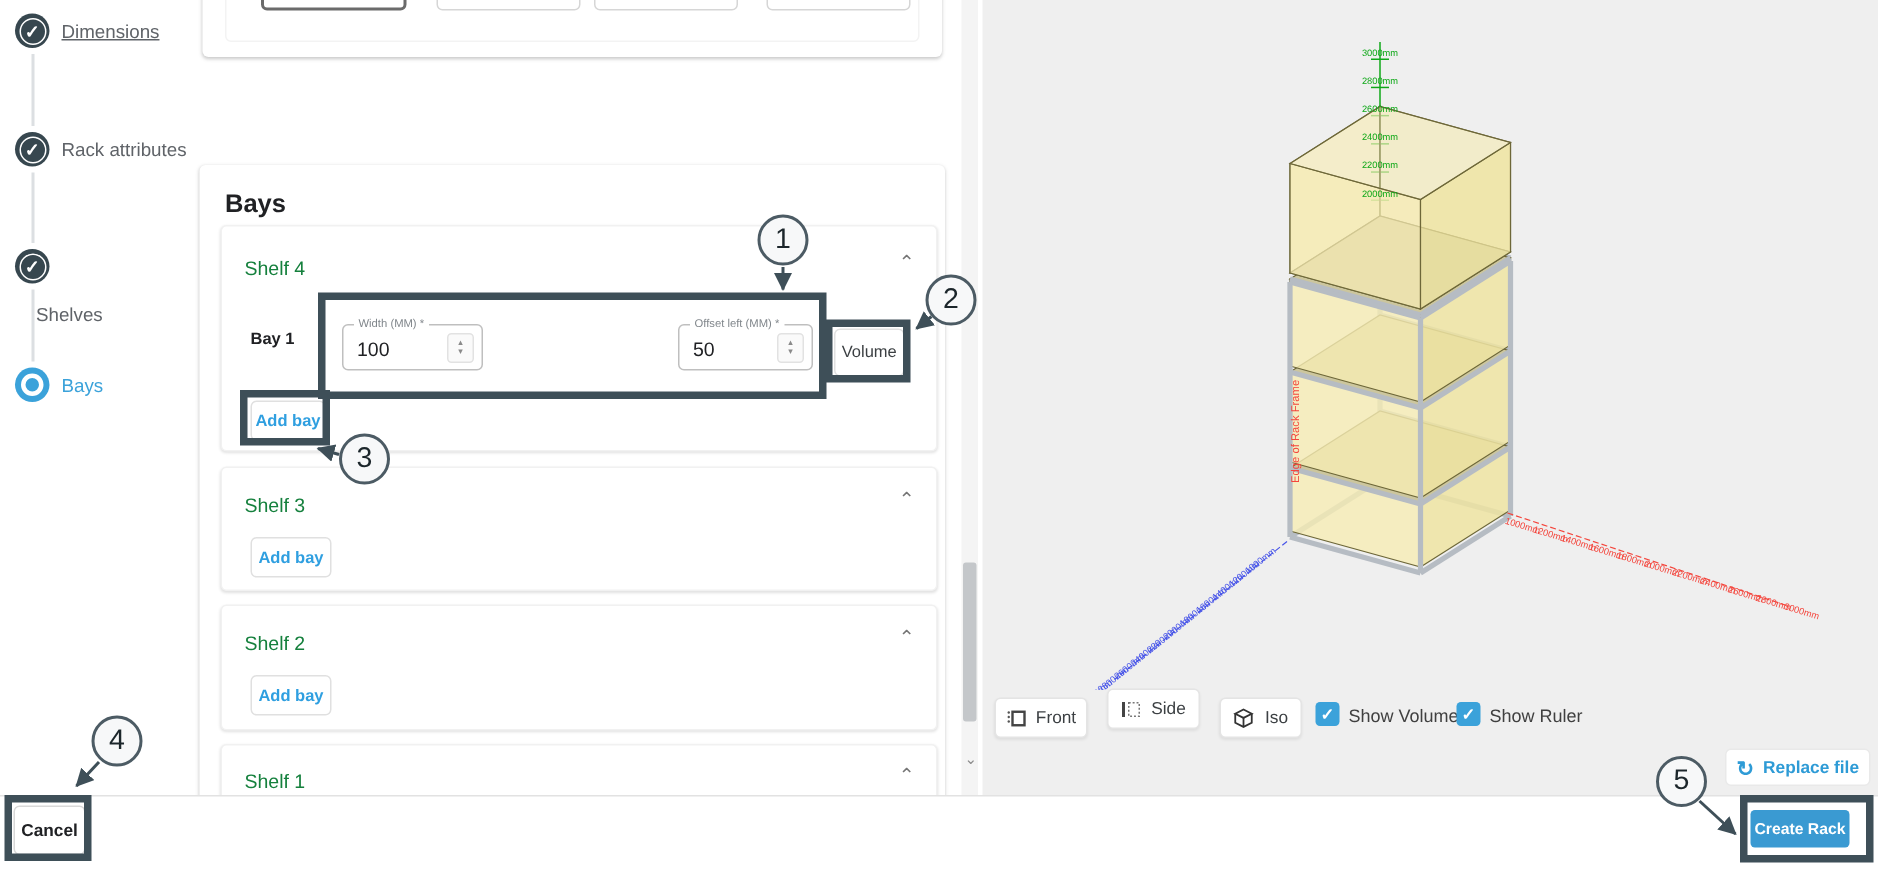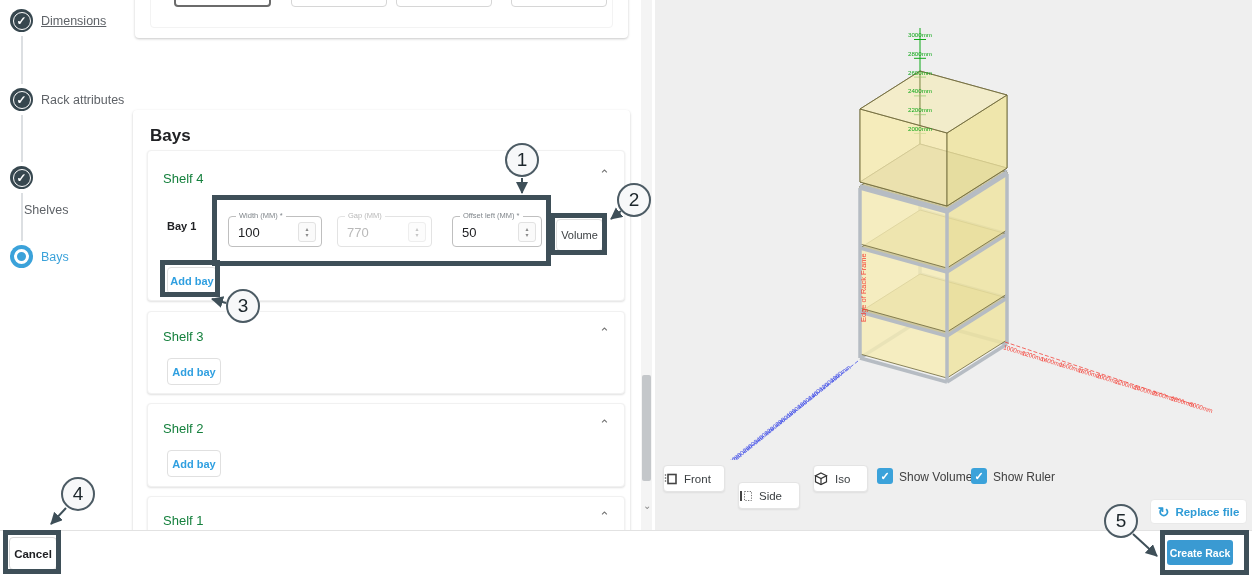--- a/index.html
+++ b/index.html
@@ -37,21 +37,21 @@
   .btn-outline { position:absolute; background:#fff; border:1px solid #e0e0e0; border-radius:4px; display:flex; align-items:center; justify-content:center; font-size:11px; color:#3c4043; cursor:pointer; }
   .btn-addbay { font-weight:bold; color:#2f9fe0; }
 
   
   .sb-track { position:absolute; left:641px; top:0; width:11px; height:530px; background:#f4f4f4; }
   .sb-thumb { position:absolute; left:642px; top:375px; width:9px; height:106px; background:#c4c7ca; border-radius:2px; }
   .sb-arrow { position:absolute; left:643px; top:500px; font-size:10px; color:#8a8a8a; }
 
   
   .pane { position:absolute; left:655px; top:0; width:597px; height:530px; background:#efefef; }
-  .tool-btn { position:absolute; background:#fff; border:1px solid #e4e4e4; border-radius:4px; box-shadow:0 1px 2px rgba(0,0,0,.07); display:flex; align-items:center; gap:7px; font-size:11.5px; color:#3c4043; cursor:pointer; }
+  .tool-btn { position:absolute; background:#fff; border:1px solid #e4e4e4; border-radius:4px; box-shadow:0 1px 2px rgba(0,0,0,.07); display:flex; align-items:center; justify-content:center; gap:7px; font-size:11.5px; color:#3c4043; cursor:pointer; }
   .cbx { position:absolute; width:16px; height:16px; background:#3ba2da; border-radius:3px; color:#fff; font-size:11px; font-weight:bold; display:flex; align-items:center; justify-content:center; }
   .cbx-label { position:absolute; font-size:12px; color:#404040; white-space:nowrap; }
   .replace-btn { position:absolute; left:1150px; top:499px; width:97px; height:25px; background:#fff; border-radius:4px; border:1px solid #e9e9e9; display:flex; align-items:center; justify-content:center; gap:6px; font-size:11.5px; font-weight:bold; color:#2e9bd6; cursor:pointer; }
 
   
   .footer { position:absolute; left:0; top:530px; width:1252px; height:52px; background:#fff; border-top:1px solid #e2e2e2; z-index:20; }
   .cancel-btn { position:absolute; left:9px; top:537px; width:48px; height:33px; background:#fff; border:1px solid #d8d8d8; border-radius:4px; display:flex; align-items:center; justify-content:center; font-size:11.5px; font-weight:bold; color:#202124; z-index:21; cursor:pointer; }
   .create-btn { position:absolute; left:1167px; top:540px; width:66px; height:25px; background:#3a9ad2; border:none; border-radius:3px; display:flex; align-items:center; justify-content:center; font-size:10.5px; font-weight:bold; color:#fff; z-index:21; cursor:pointer; }
 
   
@@ -119,28 +119,20 @@
 
   <div class="field" style="left:228px;top:216px;width:94px;height:31px;">
     <span class="flabel">Width (MM) *</span>
     <span class="fvalue">100</span>
     <span class="spin">
         <span>▴</span>
         <span>▾</span>
       </span>
   </div>
 
-  <div class="field disabled" style="left:337px;top:216px;width:95px;height:31px;">
-    <span class="flabel">Gap (MM)</span>
-    <span class="fvalue">770</span>
-    <span class="spin">
-        <span>▴</span>
-        <span>▾</span>
-      </span>
-  </div>
 
   <div class="field" style="left:452px;top:216px;width:90px;height:31px;">
     <span class="flabel">Offset left (MM) *</span>
     <span class="fvalue">50</span>
     <span class="spin">
         <span>▴</span>
         <span>▾</span>
       </span>
   </div>
 
@@ -270,21 +262,21 @@
     
     <div class="tool-btn" style="left:8px;top:465px;width:62px;height:27px;">
       <svg width="13" height="13" viewBox="0 0 13 13">
         <circle cx="1.5" cy="3" r="0.8" fill="#555"></circle>
           <circle cx="1.5" cy="6" r="0.8" fill="#555"></circle>
           <circle cx="1.5" cy="9" r="0.8" fill="#555"></circle>
         <rect x="4" y="2.5" width="8" height="9" fill="none" stroke="#444" stroke-width="1.6"></rect>
       </svg>
       <span>Front</span>
     </div>
-    <div class="tool-btn" style="left:83px;top:482px;width:62px;height:27px;">
+    <div class="tool-btn" style="left:83px;top:459px;width:62px;height:27px;">
       <svg width="13" height="13" viewBox="0 0 13 13">
         <line x1="2" y1="2" x2="2" y2="12" stroke="#444" stroke-width="2"></line>
         <rect x="5.5" y="2.5" width="7" height="9" fill="none" stroke="#777" stroke-width="1" stroke-dasharray="1.3,1.3"></rect>
       </svg>
       <span>Side</span>
     </div>
     <div class="tool-btn" style="left:158px;top:465px;width:55px;height:27px;">
       <svg width="14" height="14" viewBox="0 0 14 14">
         <polygon points="7,1 12.5,3.8 7,6.6 1.5,3.8" fill="none" stroke="#333" stroke-width="1.2"></polygon>
         <polyline points="1.5,3.8 1.5,9.8 7,12.6 12.5,9.8 12.5,3.8" fill="none" stroke="#333" stroke-width="1.2"></polyline>

